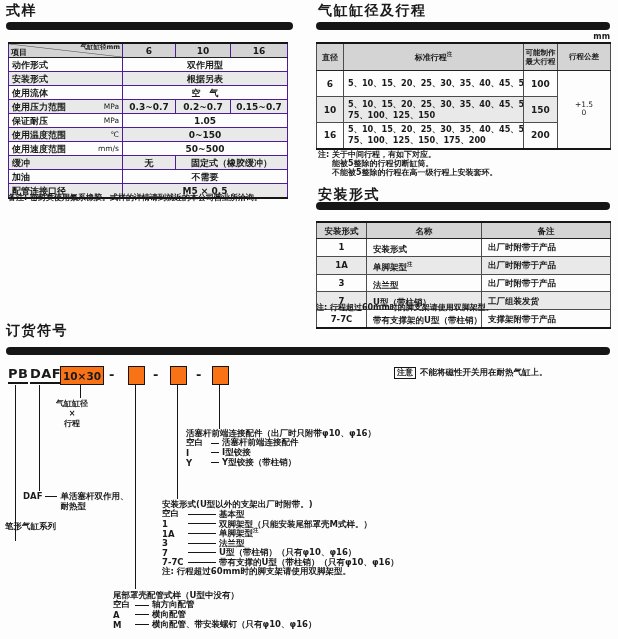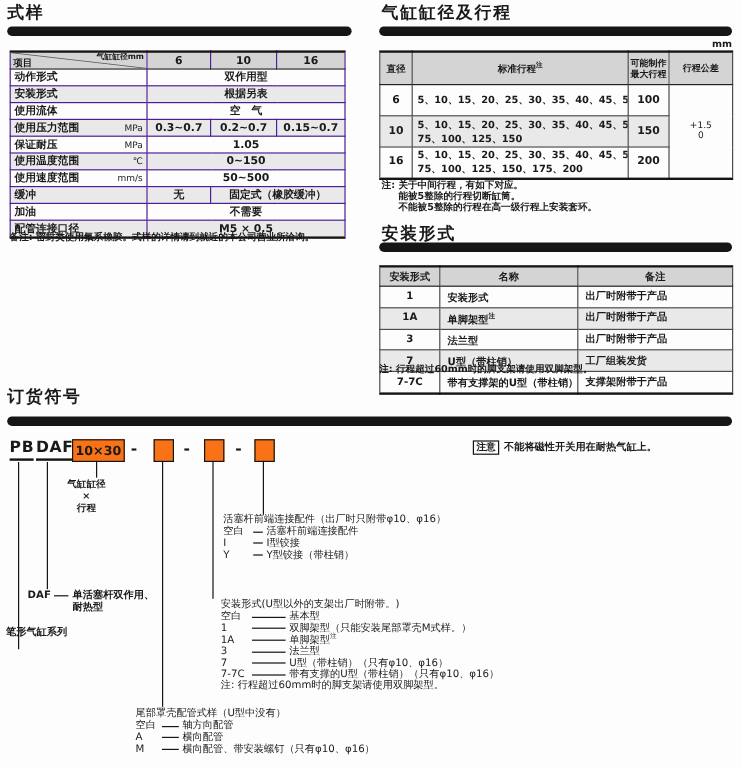--- a/index.html
+++ b/index.html
@@ -56,21 +56,21 @@
   .mt-table td.nm,.mt-table td.rm{padding-left:6px;}
   sup{font-size:5.5px;}
 
   
   .code-txt{position:absolute;font-size:13px;font-weight:bold;line-height:14px;letter-spacing:0.5px;
             border-bottom:2px solid #151515;padding-bottom:1px;}
   .code-box{position:absolute;border:1.5px solid #151515;background:#f97316;
             display:flex;align-items:center;justify-content:center;font-weight:bold;}
   .dash{position:absolute;font-size:13px;font-weight:bold;}
   .vline{position:absolute;width:1px;background:#151515;}
-  .ann{position:absolute;font-size:8.5px;font-weight:normal;white-space:nowrap;}
+  .ann{position:absolute;font-size:8.5px;font-weight:bold;white-space:nowrap;}
   .ann .ln{display:flex;align-items:center;height:9.6px;}
   .ann .cd{flex:0 0 26px;}
   .ann .dl{height:1px;background:#151515;margin-right:3px;flex:0 0 10px;}
   .ann .ttl,.ann .nt{line-height:9.6px;}
   .size-lbl{position:absolute;left:52px;top:399px;width:40px;text-align:center;
             font-size:8px;font-weight:bold;line-height:10px;}
   .caution{position:absolute;left:394px;top:367px;display:flex;align-items:center;}
   .caution .cb{border:1px solid #151515;font-size:8px;font-weight:bold;line-height:10px;padding:0 2px;}
   .caution .ct{font-size:8.5px;font-weight:bold;margin-left:4px;}
   .series{position:absolute;left:5px;top:521px;font-size:8.5px;font-weight:bold;}
@@ -305,21 +305,21 @@
 
   <div class="dafnote">
     <span>DAF</span>
     <span class="dl2"></span>
     <div>
         <div class="d2">单活塞杆双作用、</div>
         <div class="d2">耐热型</div>
       </div>
   </div>
 
-  <div class="ann" style="left:184px;top:500px;">
+  <div class="ann" style="left:162px;top:500px;">
     <div class="ttl">安装形式(U型以外的支架出厂时附带。)</div>
     <div class="ln">
         <span class="cd">空白</span>
         <span class="dl" style="flex-basis:28px;"></span>
         <span><span>基本型</span><sup></sup></span>
       </div>
     <div class="ln">
         <span class="cd">1</span>
         <span class="dl" style="flex-basis:28px;"></span>
         <span><span>双脚架型（只能安装尾部罩壳M式样。）</span><sup></sup></span>

